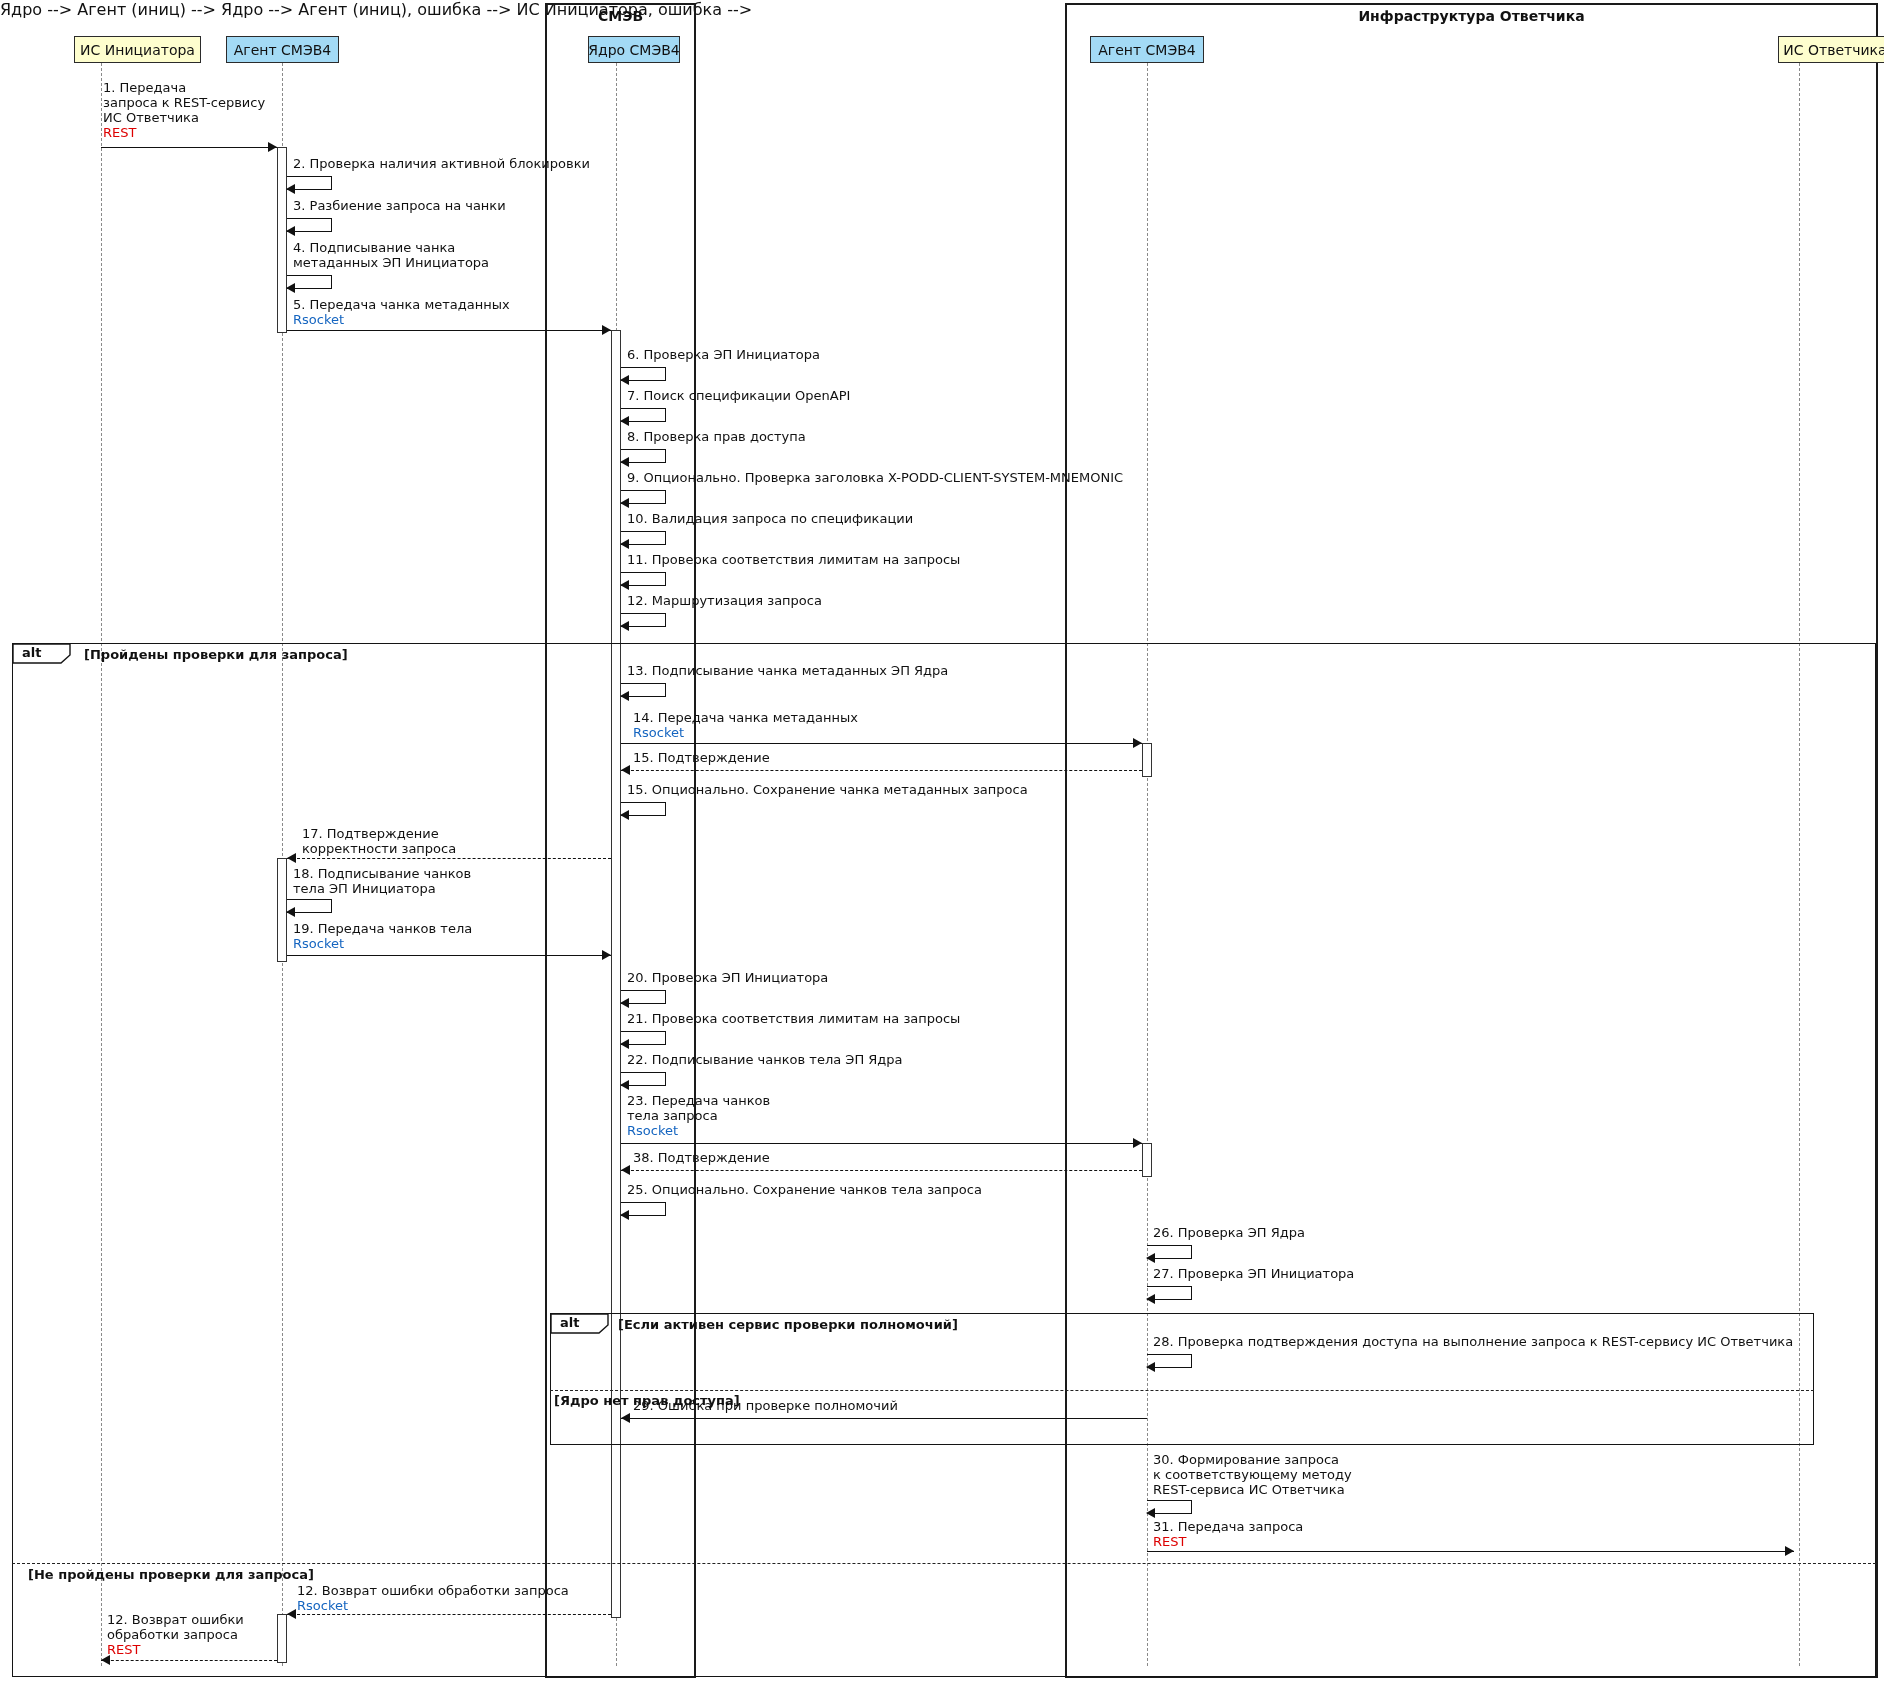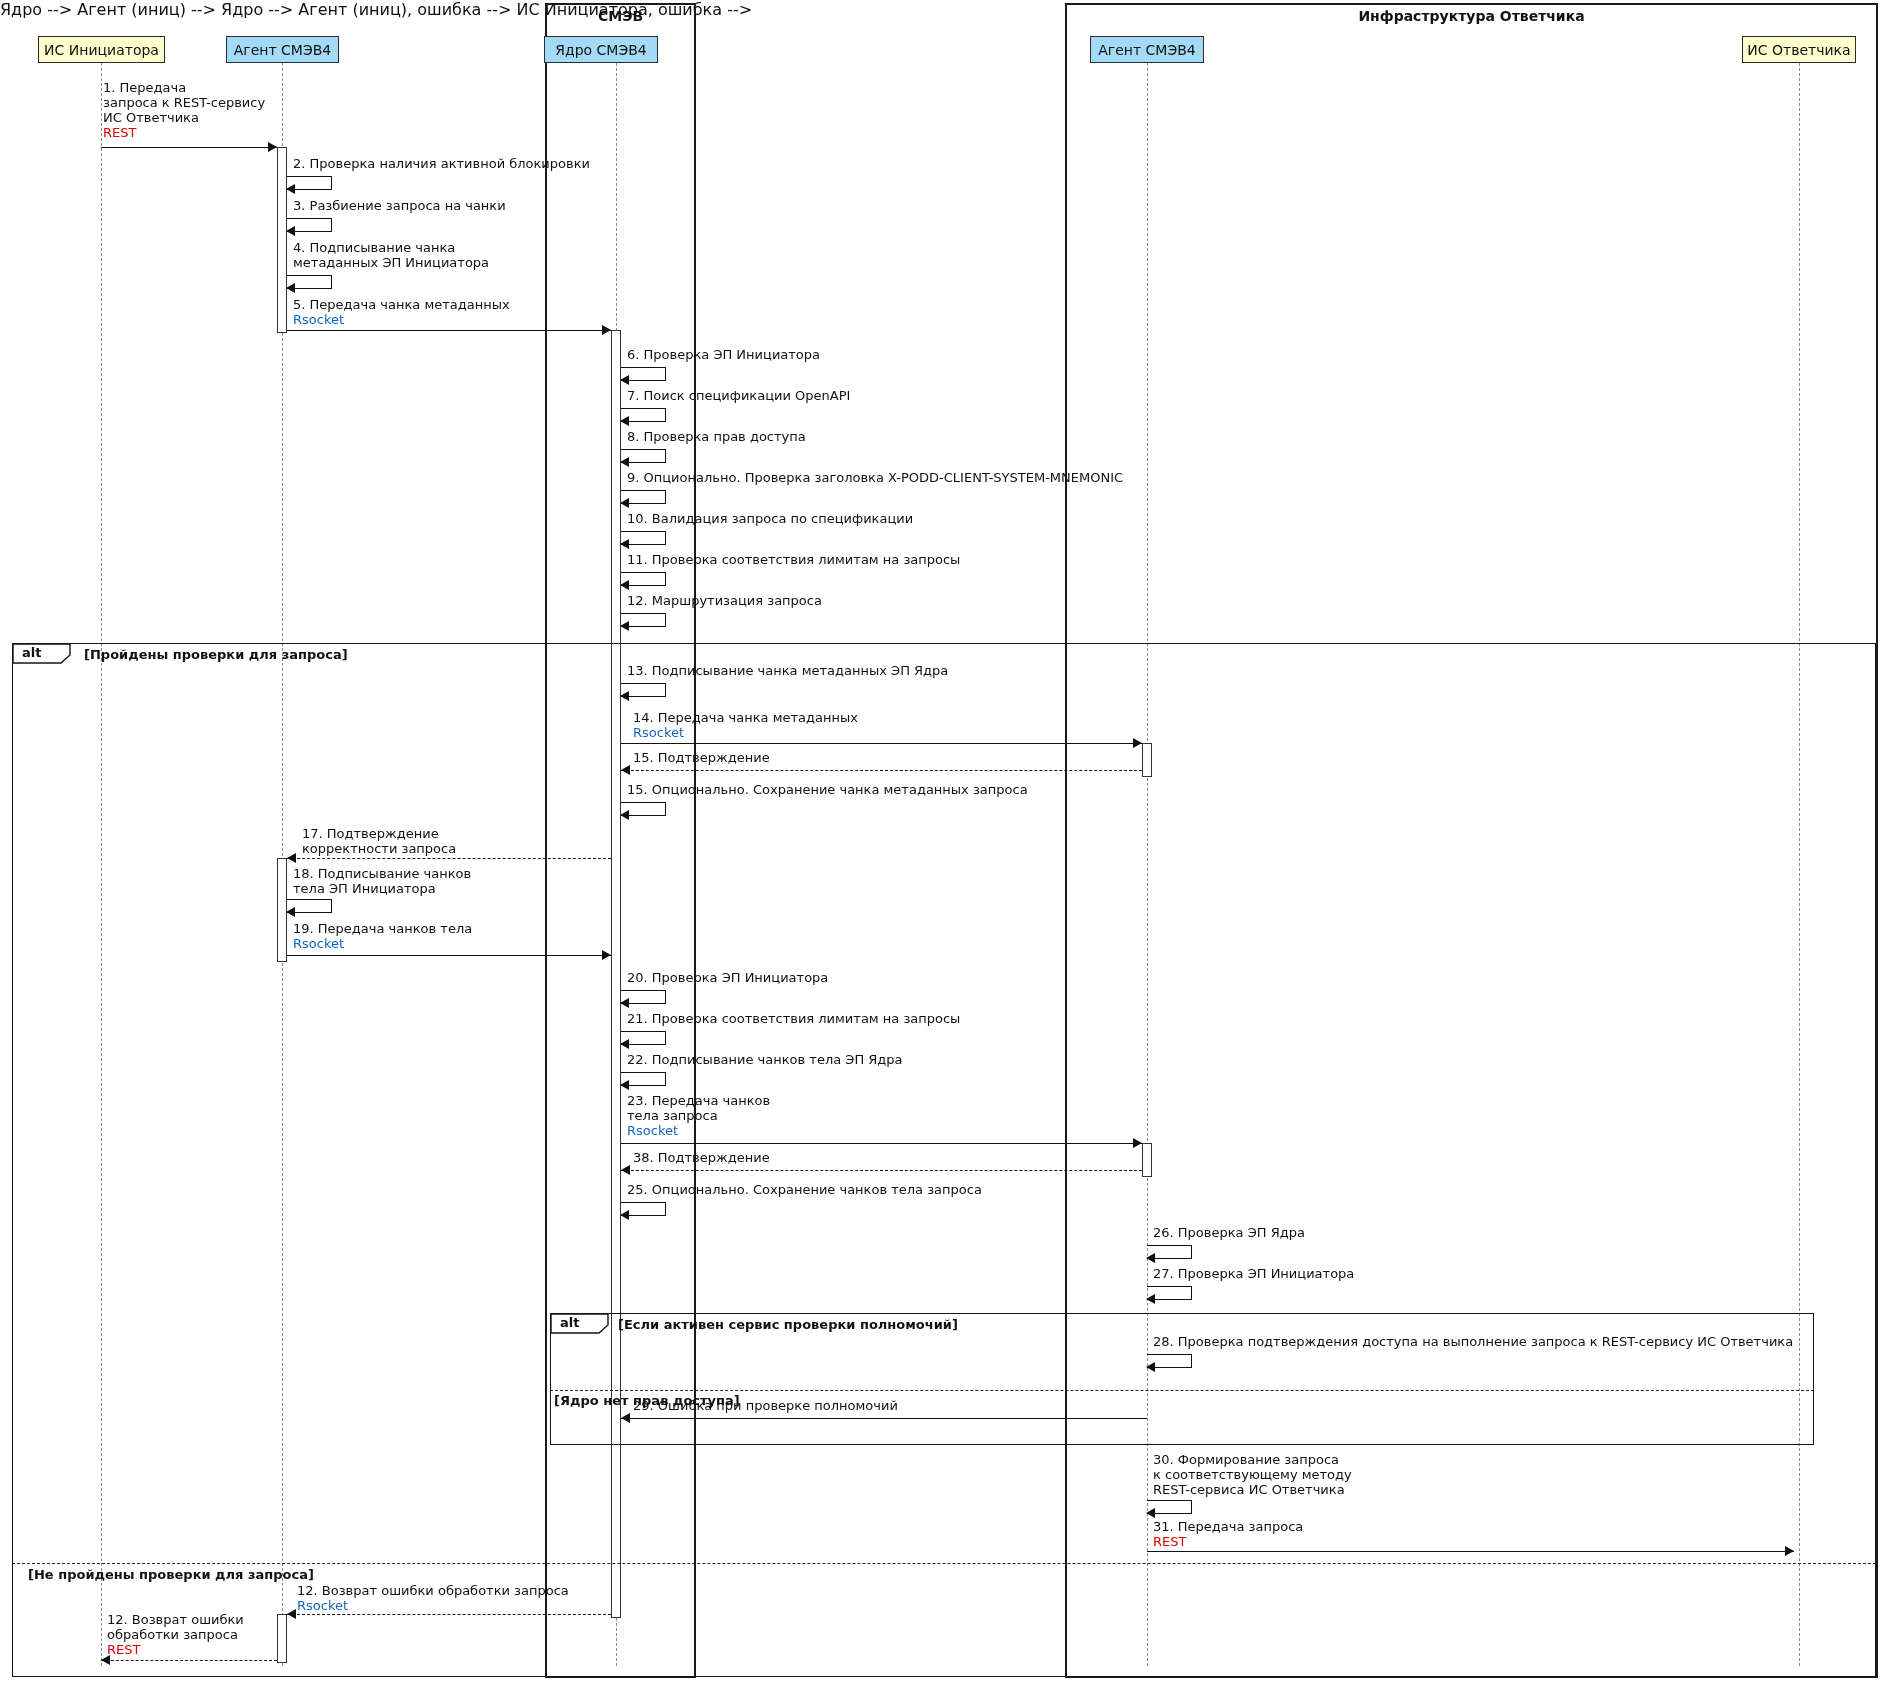--- a/index.html
+++ b/index.html
@@ -6,21 +6,21 @@
   body { background:#ffffff; font-family:"DejaVu Sans","Liberation Sans",sans-serif; color:#111; }
   #diagram { position:relative; width:1884px; height:1681px; background:#fff; overflow:hidden; }
 
   .gframe { position:absolute; border:2px solid #1a1a1a; background:transparent; z-index:0; }
   .gtitle { position:absolute; left:0; right:0; top:3px; text-align:center; font-weight:bold; font-size:14px; white-space:nowrap; }
 
   .life { position:absolute; width:0; border-left:1px dashed #8a8a8a; z-index:0; }
 
   .part { position:absolute; height:27px; border:1.5px solid #2b2b2b; display:flex; align-items:center; justify-content:center;
           font-size:14px; padding:0 8px; white-space:nowrap; z-index:2; }
-  .p-yellow { background:#FEFECE; }
+  .p-yellow { background:#FEFECE;margin-left:36px; }
   .p-blue   { background:#A3DAF5; }
 
   .act { position:absolute; width:10px; background:#fff; border:1.4px solid #333; z-index:2; }
 
   .msg { position:absolute; height:0; border-top:1.5px solid #111; z-index:4; }
   .msg.d { border-top-style:dashed; }
 
   .ah { position:absolute; width:0; height:0; border-top:5px solid transparent; border-bottom:5px solid transparent; z-index:4; }
   .ah.r { border-left:9px solid #111; }
   .ah.l { border-right:9px solid #111; }
@@ -54,21 +54,21 @@
   
   <div class="life" style="left:101px;top:63px;height:1603px"></div>
   <div class="life" style="left:282px;top:63px;height:1603px"></div>
   <div class="life" style="left:616px;top:63px;height:1603px"></div>
   <div class="life" style="left:1147px;top:63px;height:1603px"></div>
   <div class="life" style="left:1799px;top:63px;height:1603px"></div>
 
   
   <div class="part p-yellow" style="left:38px;top:36px;width:127px">ИС Инициатора</div>
   <div class="part p-blue" style="left:226px;top:36px;width:113px">Агент СМЭВ4</div>
-  <div class="part p-blue" style="left:544px;top:36px;width:114px">Ядро СМЭВ4</div>
+  <div class="part p-blue" style="left:588px;top:36px;width:92px">Ядро СМЭВ4</div>
   <div class="part p-blue" style="left:1090px;top:36px;width:114px">Агент СМЭВ4</div>
   <div class="part p-yellow" style="left:1742px;top:36px;width:114px">ИС Ответчика</div>
 
   
   <div class="act" style="left:277px;top:147px;height:186px"></div>
   <div class="act" style="left:611px;top:330px;height:1288px"></div>
   <div class="act" style="left:1142px;top:743px;height:34px"></div>
   <div class="act" style="left:277px;top:858px;height:104px"></div>
   <div class="act" style="left:1142px;top:1143px;height:34px"></div>
   <div class="act" style="left:277px;top:1614px;height:49px"></div>

